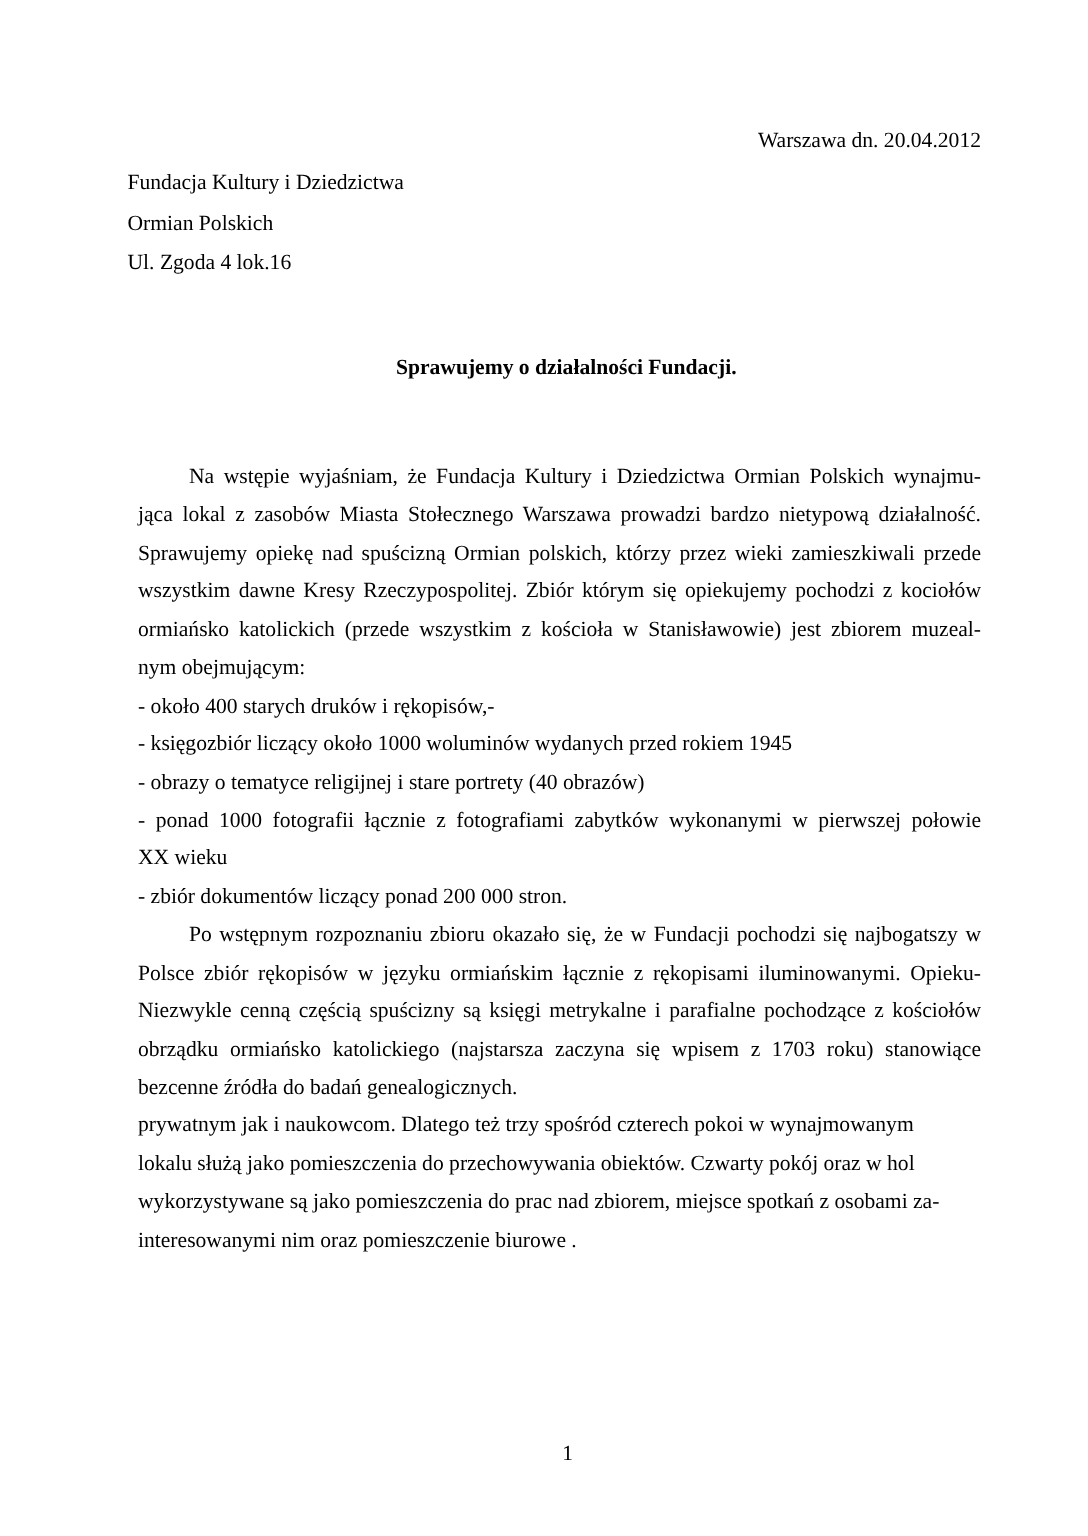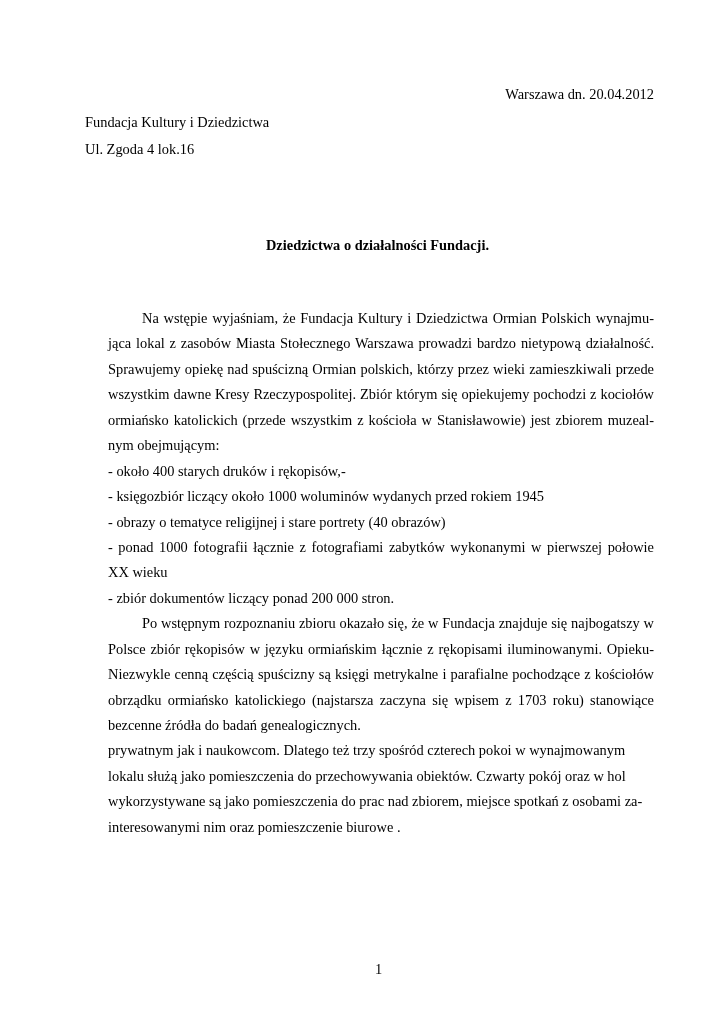--- a/index.html
+++ b/index.html
@@ -30,21 +30,21 @@
   .doc-title {
     position: absolute;
     top: 233px; left: 85px; right: 87px;
     line-height: 25.45px;
     text-align: center;
     font-weight: bold;
     white-space: nowrap;
   }
   .doc-body {
     position: absolute;
-    top: 306px; left: 92px; right: 87px;
+    top: 306px; left: 76px; right: 87px;
     line-height: 25.45px;
     font-family: Liberation Serif, serif;
   }
   .doc-body .line { height: 25.45px; }
   .doc-body .line.plain { white-space: nowrap; }
   .doc-body .line.fill {
     text-align: justify;
     text-align-last: justify;
   }
   .doc-body .line.indent { text-indent: 34px; }
@@ -63,42 +63,43 @@
 </style>
 </head>
 <body>
 
 <div class="page">
 
   <div class="date-line">Warszawa dn. 20.04.2012</div>
 
   <div class="sender">
     <div class="line">Fundacja Kultury i Dziedzictwa</div>
+    <div class="line">Ormian Polskich</div>
     <div class="line">Ul. Zgoda 4 lok.16</div>
   </div>
 
-  <div class="doc-title">Dziedzictwa o działalności Fundacji.</div>
+  <div class="doc-title">Sprawujemy o działalności Fundacji.</div>
 
   <div class="doc-body" id="doc-body">
       <div class="line fill indent">Na wstępie wyjaśniam, że Fundacja Kultury i Dziedzictwa Ormian Polskich wynajmu-</div>
       <div class="line fill">jąca lokal z zasobów Miasta Stołecznego Warszawa prowadzi bardzo nietypową działalność.</div>
       <div class="line fill">Sprawujemy opiekę nad spuścizną Ormian polskich, którzy przez wieki zamieszkiwali przede</div>
       <div class="line fill">wszystkim dawne Kresy Rzeczypospolitej. Zbiór którym się opiekujemy pochodzi z kociołów</div>
       <div class="line fill">ormiańsko katolickich (przede wszystkim z kościoła w Stanisławowie) jest zbiorem muzeal-</div>
       <div class="line plain">nym obejmującym:</div>
       <div class="line split">
         <span>- około 400 starych druków i rękopisów,</span>
         <span class="trail">-</span>
       </div>
       <div class="line plain">- księgozbiór liczący około 1000 woluminów wydanych przed rokiem 1945</div>
       <div class="line plain">- obrazy o tematyce religijnej i stare portrety (40 obrazów)</div>
       <div class="line fill">- ponad 1000 fotografii łącznie z fotografiami zabytków wykonanymi w pierwszej połowie</div>
       <div class="line plain">XX wieku</div>
       <div class="line plain">- zbiór dokumentów liczący ponad 200 000 stron.</div>
-      <div class="line fill indent">Po wstępnym rozpoznaniu zbioru okazało się, że w Fundacja znajduje się najbogatszy w</div>
+      <div class="line fill indent">Po wstępnym rozpoznaniu zbioru okazało się, że w Fundacji pochodzi się najbogatszy w</div>
       <div class="line fill">Polsce zbiór rękopisów w języku ormiańskim łącznie z rękopisami iluminowanymi. Opieku-</div>
       <div class="line fill">Niezwykle cenną częścią spuścizny są księgi metrykalne i parafialne pochodzące z kościołów</div>
       <div class="line fill">obrządku ormiańsko katolickiego (najstarsza zaczyna się wpisem z 1703 roku) stanowiące</div>
       <div class="line plain">bezcenne źródła do badań genealogicznych.</div>
       <div class="line plain">prywatnym jak i naukowcom. Dlatego też trzy spośród czterech pokoi w wynajmowanym</div>
       <div class="line plain">lokalu służą jako pomieszczenia do przechowywania obiektów. Czwarty pokój oraz w hol</div>
       <div class="line plain">wykorzystywane są jako pomieszczenia do prac nad zbiorem, miejsce spotkań z osobami za-</div>
       <div class="line plain">interesowanymi nim oraz pomieszczenie biurowe .</div>
     </div>
 

